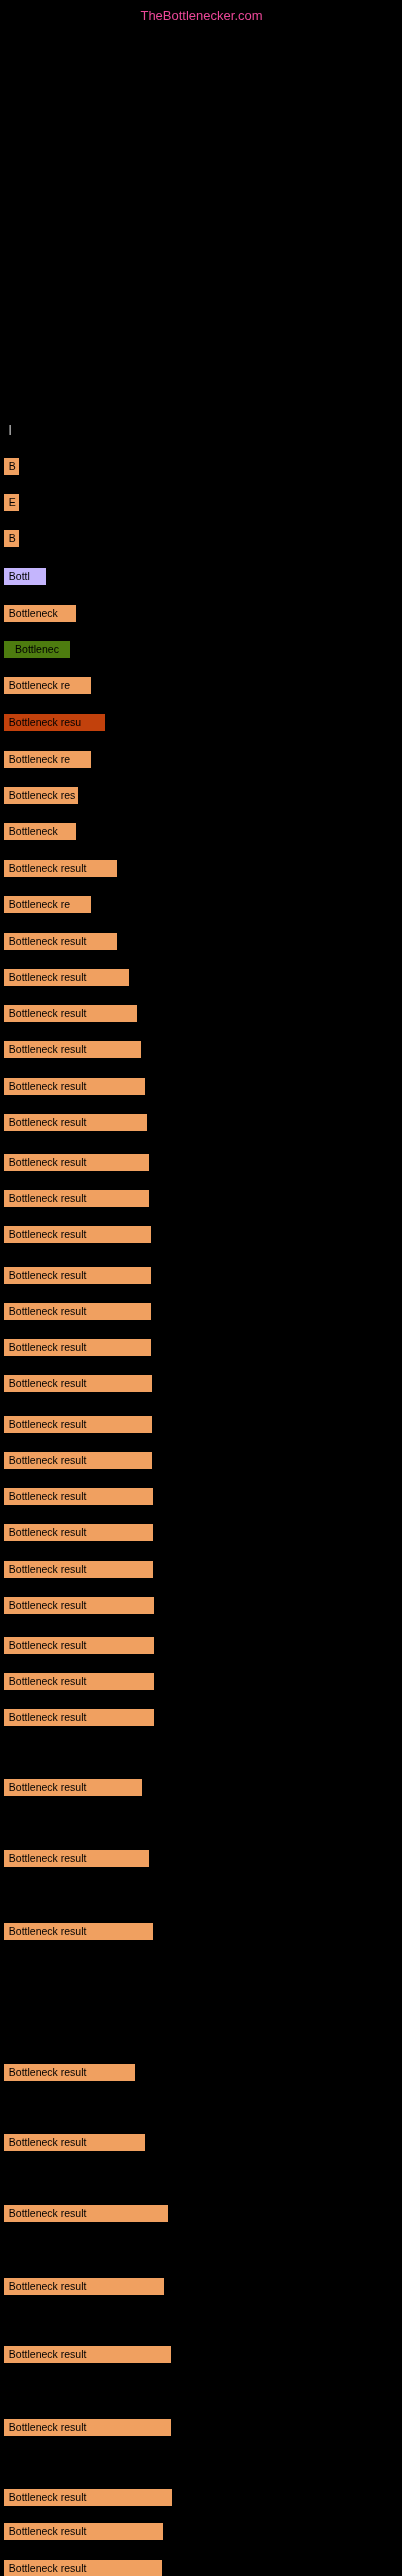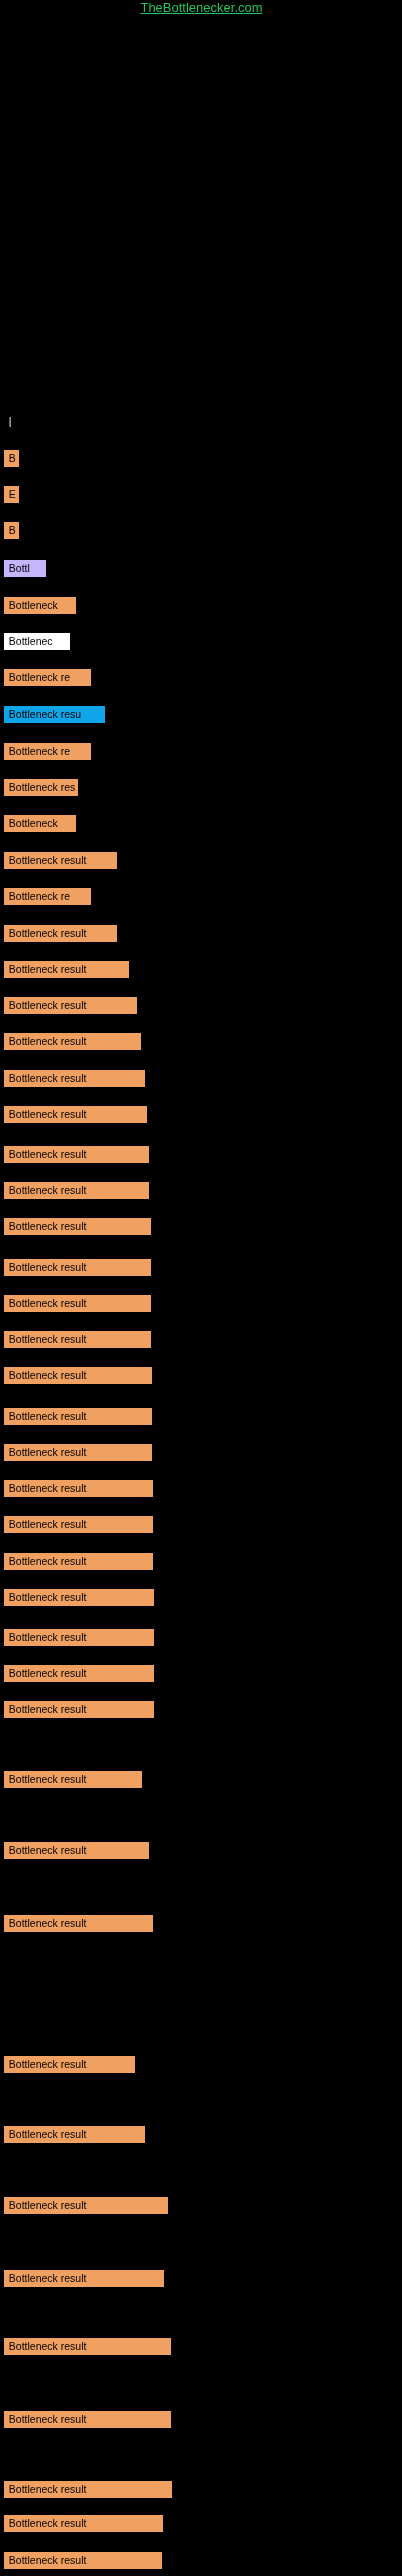--- a/index.html
+++ b/index.html
@@ -9,45 +9,44 @@
     }
     body {
       background-color: #000000;
       width: 403px;
       min-height: 2576px;
       font-family: Arial, sans-serif;
       position: relative;
       overflow-x: hidden;
     }
     .site-title {
-      color: #22c55e;
+      color: #ec4899;
       font-size: 13px;
       text-align: center;
-      padding-top: 0;
+      padding-top: 8px;
       padding-bottom: 4px;
-      text-decoration: underline;
     }
   </style>
 </head>
 <body>
 
 <div style="position:relative; width:403px; min-height:2576px; background:#000;">
 
   <div class="site-title">TheBottlenecker.com</div>
 
   <div id="items-container" style="position:relative; width:403px; height:2576px;">
       <div style="position: absolute; top: 394px; left: 4px; width: 6.4px; padding: 2.4px 4.8px; font-size: 10.5px; white-space: nowrap; overflow: hidden; background-color: transparent; color: rgb(255, 255, 255);">|</div>
       <div style="position: absolute; top: 431px; left: 4px; width: 14.5px; padding: 2.4px 4.8px; font-size: 10.5px; white-space: nowrap; overflow: hidden; background-color: rgb(240, 160, 96); color: rgb(0, 0, 0);">B</div>
       <div style="position: absolute; top: 467px; left: 4px; width: 14.5px; padding: 2.4px 4.8px; font-size: 10.5px; white-space: nowrap; overflow: hidden; background-color: rgb(240, 160, 96); color: rgb(0, 0, 0);">E</div>
       <div style="position: absolute; top: 503px; left: 4px; width: 14.5px; padding: 2.4px 4.8px; font-size: 10.5px; white-space: nowrap; overflow: hidden; background-color: rgb(240, 160, 96); color: rgb(0, 0, 0);">B</div>
       <div style="position: absolute; top: 541px; left: 4px; width: 42px; padding: 2.4px 4.8px; font-size: 10.5px; white-space: nowrap; overflow: hidden; background-color: #c4b5fd; color: rgb(0, 0, 0);">Bottl</div>
       <div style="position: absolute; top: 578px; left: 4px; width: 72px; padding: 2.4px 4.8px; font-size: 10.5px; white-space: nowrap; overflow: hidden; background-color: rgb(240, 160, 96); color: rgb(0, 0, 0);">Bottleneck</div>
-      <div style="position: absolute; top: 614px; left: 4px; width: 66px; padding: 2.4px 4.8px; font-size: 10.5px; white-space: nowrap; overflow: hidden; background-color: #ffffff; color: rgb(0, 0, 0);">Bottlenec</div>
+      <div style="position: absolute; top: 614px; left: 4px; width: 66px; padding: 2.4px 4.8px; font-size: 10.5px; white-space: nowrap; overflow: hidden; background-color: #4d7c0f; color: rgb(0, 0, 0); text-align: center;">Bottlenec</div>
       <div style="position: absolute; top: 650px; left: 4px; width: 87px; padding: 2.4px 4.8px; font-size: 10.5px; white-space: nowrap; overflow: hidden; background-color: rgb(240, 160, 96); color: rgb(0, 0, 0);">Bottleneck re</div>
-      <div style="position: absolute; top: 687px; left: 4px; width: 101px; padding: 2.4px 4.8px; font-size: 10.5px; white-space: nowrap; overflow: hidden; background-color: #0ea5e9; color: rgb(0, 0, 0);">Bottleneck resu</div>
+      <div style="position: absolute; top: 687px; left: 4px; width: 101px; padding: 2.4px 4.8px; font-size: 10.5px; white-space: nowrap; overflow: hidden; background-color: #c2410c; color: rgb(0, 0, 0);">Bottleneck resu</div>
       <div style="position: absolute; top: 724px; left: 4px; width: 87px; padding: 2.4px 4.8px; font-size: 10.5px; white-space: nowrap; overflow: hidden; background-color: rgb(240, 160, 96); color: rgb(0, 0, 0);">Bottleneck re</div>
       <div style="position: absolute; top: 760px; left: 4px; width: 74px; padding: 2.4px 4.8px; font-size: 10.5px; white-space: nowrap; overflow: hidden; background-color: rgb(240, 160, 96); color: rgb(0, 0, 0);">Bottleneck res</div>
       <div style="position: absolute; top: 796px; left: 4px; width: 72px; padding: 2.4px 4.8px; font-size: 10.5px; white-space: nowrap; overflow: hidden; background-color: rgb(240, 160, 96); color: rgb(0, 0, 0);">Bottleneck</div>
       <div style="position: absolute; top: 833px; left: 4px; width: 113px; padding: 2.4px 4.8px; font-size: 10.5px; white-space: nowrap; overflow: hidden; background-color: rgb(240, 160, 96); color: rgb(0, 0, 0);">Bottleneck result</div>
       <div style="position: absolute; top: 869px; left: 4px; width: 87px; padding: 2.4px 4.8px; font-size: 10.5px; white-space: nowrap; overflow: hidden; background-color: rgb(240, 160, 96); color: rgb(0, 0, 0);">Bottleneck re</div>
       <div style="position: absolute; top: 906px; left: 4px; width: 113px; padding: 2.4px 4.8px; font-size: 10.5px; white-space: nowrap; overflow: hidden; background-color: rgb(240, 160, 96); color: rgb(0, 0, 0);">Bottleneck result</div>
       <div style="position: absolute; top: 942px; left: 4px; width: 125px; padding: 2.4px 4.8px; font-size: 10.5px; white-space: nowrap; overflow: hidden; background-color: rgb(240, 160, 96); color: rgb(0, 0, 0);">Bottleneck result</div>
       <div style="position: absolute; top: 978px; left: 4px; width: 133px; padding: 2.4px 4.8px; font-size: 10.5px; white-space: nowrap; overflow: hidden; background-color: rgb(240, 160, 96); color: rgb(0, 0, 0);">Bottleneck result</div>
       <div style="position: absolute; top: 1014px; left: 4px; width: 137px; padding: 2.4px 4.8px; font-size: 10.5px; white-space: nowrap; overflow: hidden; background-color: rgb(240, 160, 96); color: rgb(0, 0, 0);">Bottleneck result</div>
       <div style="position: absolute; top: 1051px; left: 4px; width: 141px; padding: 2.4px 4.8px; font-size: 10.5px; white-space: nowrap; overflow: hidden; background-color: rgb(240, 160, 96); color: rgb(0, 0, 0);">Bottleneck result</div>

